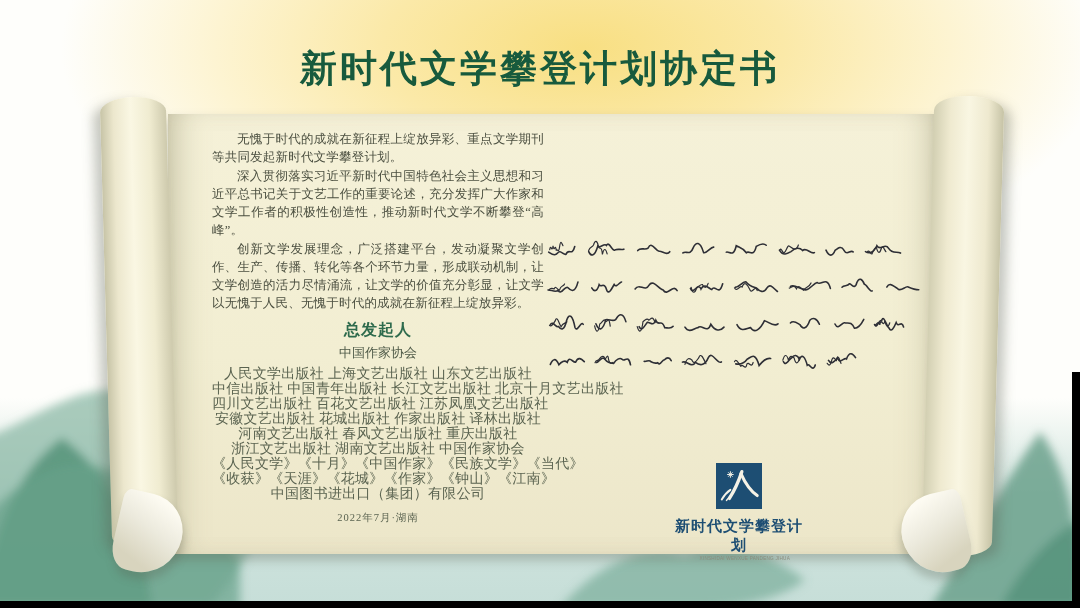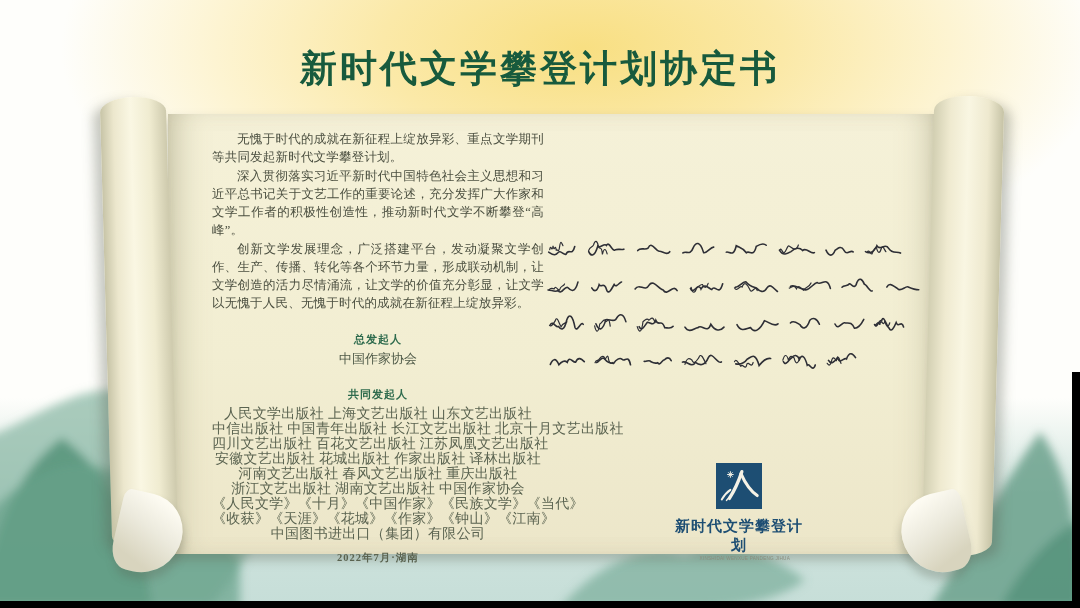--- a/index.html
+++ b/index.html
@@ -68,30 +68,30 @@
     color:#175a3d;
   }
   
   .sheet-content{position:absolute;left:168px;top:114px;width:770px;height:440px;z-index:4;}
   .doc-col{position:absolute;left:44px;top:16px;width:332px;color:#4b4f40;}
   .para{
     margin:0;font-size:12.5px;line-height:1.46;text-align:justify;
     text-indent:2em;letter-spacing:.2px;
   }
   .heading{
-    margin-top:19px;text-align:center;font-weight:700;font-size:11px;
+    margin-top:7px;text-align:center;font-weight:700;font-size:16px;
     color:#2e6b4d;letter-spacing:1px;
   }
   .org-line{text-align:center;font-size:13px;color:#4f5a48;margin-top:3px;}
   .co-lines{margin-top:4px;}
   .co-lines .line{
     text-align:center;font-size:14px;line-height:15px;color:#5a6350;
     letter-spacing:.3px;white-space:nowrap;
   }
-  .dateline{text-align:center;font-size:10.5px;color:#5a6350;margin-top:10px;letter-spacing:1px;font-weight:bold;}
+  .dateline{text-align:center;font-size:10.5px;color:#5a6350;margin-top:10px;letter-spacing:1px;}
   
   .sign-area{position:absolute;left:378px;top:124px;width:358px;}
   .sig-row{display:flex;align-items:center;gap:7px;margin-bottom:13px;}
   .sig-row svg{flex:0 0 auto;}
   
   .logo-block{position:absolute;left:503px;top:349px;width:136px;text-align:center;}
   .logo-mark{display:inline-block;}
   .logo-name{
     font-size:15px;font-weight:700;color:#1d4e73;letter-spacing:1px;margin-top:4px;
     font-family:"Liberation Serif",serif;
@@ -138,21 +138,20 @@
 <div class="sheet-content">
 
   <div class="doc-col">
     <div>
         <p class="para">无愧于时代的成就在新征程上绽放异彩、重点文学期刊等共同发起新时代文学攀登计划。</p>
         <p class="para">深入贯彻落实习近平新时代中国特色社会主义思想和习近平总书记关于文艺工作的重要论述，充分发挥广大作家和文学工作者的积极性创造性，推动新时代文学不断攀登“高峰”。</p>
         <p class="para">创新文学发展理念，广泛搭建平台，发动凝聚文学创作、生产、传播、转化等各个环节力量，形成联动机制，让文学创造的活力尽情涌流，让文学的价值充分彰显，让文学以无愧于人民、无愧于时代的成就在新征程上绽放异彩。</p>
       </div>
     <div class="heading">总发起人</div>
     <div class="org-line">中国作家协会</div>
-    <div class="heading">共同发起人</div>
     <div class="co-lines">
         <div class="line">人民文学出版社 上海文艺出版社 山东文艺出版社</div>
         <div class="line">中信出版社 中国青年出版社 长江文艺出版社 北京十月文艺出版社</div>
         <div class="line">四川文艺出版社 百花文艺出版社 江苏凤凰文艺出版社</div>
         <div class="line">安徽文艺出版社 花城出版社 作家出版社 译林出版社</div>
         <div class="line">河南文艺出版社 春风文艺出版社 重庆出版社</div>
         <div class="line">浙江文艺出版社 湖南文艺出版社 中国作家协会</div>
         <div class="line">《人民文学》《十月》《中国作家》《民族文学》《当代》</div>
         <div class="line">《收获》《天涯》《花城》《作家》《钟山》《江南》</div>
         <div class="line">中国图书进出口（集团）有限公司</div>

